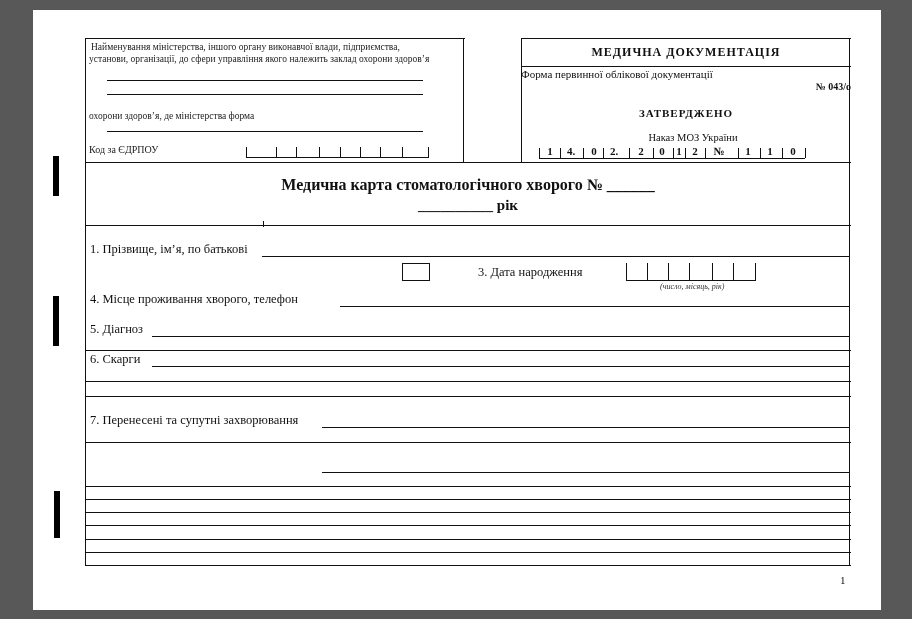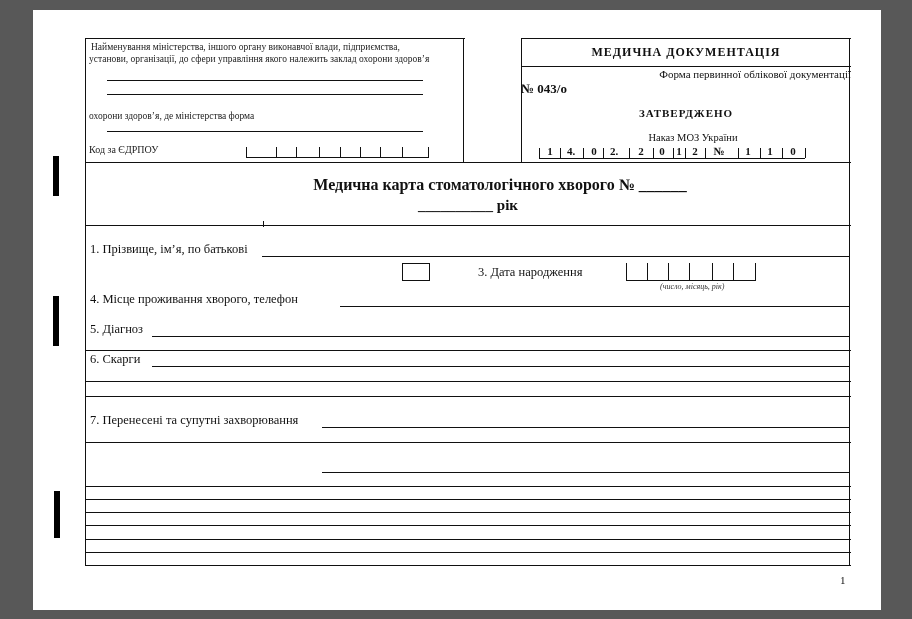--- a/index.html
+++ b/index.html
@@ -67,22 +67,22 @@
     <div class="tick" style="left:369px; top:137px;"></div>
     <div class="tick" style="left:395px; top:137px;"></div>
   </div>
 
   <div class="hline" style="left:488px; top:28px; width:330px;"></div>
   <div class="vline" style="left:488px; top:28px; height:124px;"></div>
   <div class="vline" style="left:816px; top:28px; height:124px;"></div>
   <div class="hline" style="left:488px; top:56px; width:330px;"></div>
 
   <div class="txt" style="left:488px; width:330px; text-align:center; top:35px; font-size:12px; font-weight:bold; letter-spacing:1px;">МЕДИЧНА ДОКУМЕНТАЦІЯ</div>
-  <div class="txt" style="left:488px; width:330px; text-align:right; top:58px; font-size:11px;">Форма первинної облікової документації</div>
-  <div class="txt" style="left:488px; width:330px; text-align:left; top:71px; font-size:13px; font-weight:bold;">№ 043/о</div>
+  <div class="txt" style="left:488px; width:330px; text-align:left; top:58px; font-size:11px;">Форма первинної облікової документації</div>
+  <div class="txt" style="left:488px; width:330px; text-align:right; top:71px; font-size:10px; font-weight:bold;">№ 043/о</div>
   <div class="txt" style="left:488px; width:330px; text-align:center; top:97px; font-size:11px; font-weight:bold; letter-spacing:1px;">ЗАТВЕРДЖЕНО</div>
   <div class="txt" style="left:560px; width:200px; text-align:center; top:122px; font-size:10.5px;">Наказ МОЗ України</div>
 
   <div>
     <div class="hline thin" style="left:506px; top:148px; width:266px;"></div>
     <div class="tick" style="left:506px; top:138px;"></div>
     <div class="code-cell" style="left:508px; top:135px;">1</div>
     <div class="tick" style="left:527px; top:138px;"></div>
     <div class="code-cell" style="left:529px; top:135px;">4.</div>
     <div class="tick" style="left:550px; top:138px;"></div>
@@ -106,21 +106,21 @@
     <div class="tick" style="left:749px; top:138px;"></div>
     <div class="code-cell" style="left:751px; top:135px;">0</div>
     <div class="tick" style="left:772px; top:138px;"></div>
   </div>
 
   <div class="hline" style="left:52px; top:152px; width:766px;"></div>
   <div class="vline" style="left:52px; top:152px; height:404px;"></div>
   <div class="vline" style="left:816px; top:152px; height:404px;"></div>
   <div class="hline" style="left:52px; top:555px; width:766px;"></div>
 
-  <div class="txt" style="left:52px; width:766px; text-align:center; top:166px; font-size:16px; font-weight:bold;padding-left:32px;">Медична карта стоматологічного хворого № ______</div>
+  <div class="txt" style="left:52px; width:766px; text-align:center; top:166px; font-size:16px; font-weight:bold;">Медична карта стоматологічного хворого № ______</div>
   <div class="txt" style="left:52px; width:766px; text-align:center; top:187px; font-size:15px; font-weight:bold;">__________ рік</div>
 
   <div class="hline" style="left:52px; top:215px; width:766px;"></div>
   <div class="tick" style="left:230px; top:211px; height:6px;"></div>
 
   <div class="txt label" style="left:57px; top:232px;">1. Прізвище, ім’я, по батькові</div>
   <div class="hline thin" style="left:229px; top:246px; width:587px;"></div>
 
   <div class="box" style="left:369px; top:253px; width:26px; height:16px;"></div>
 

